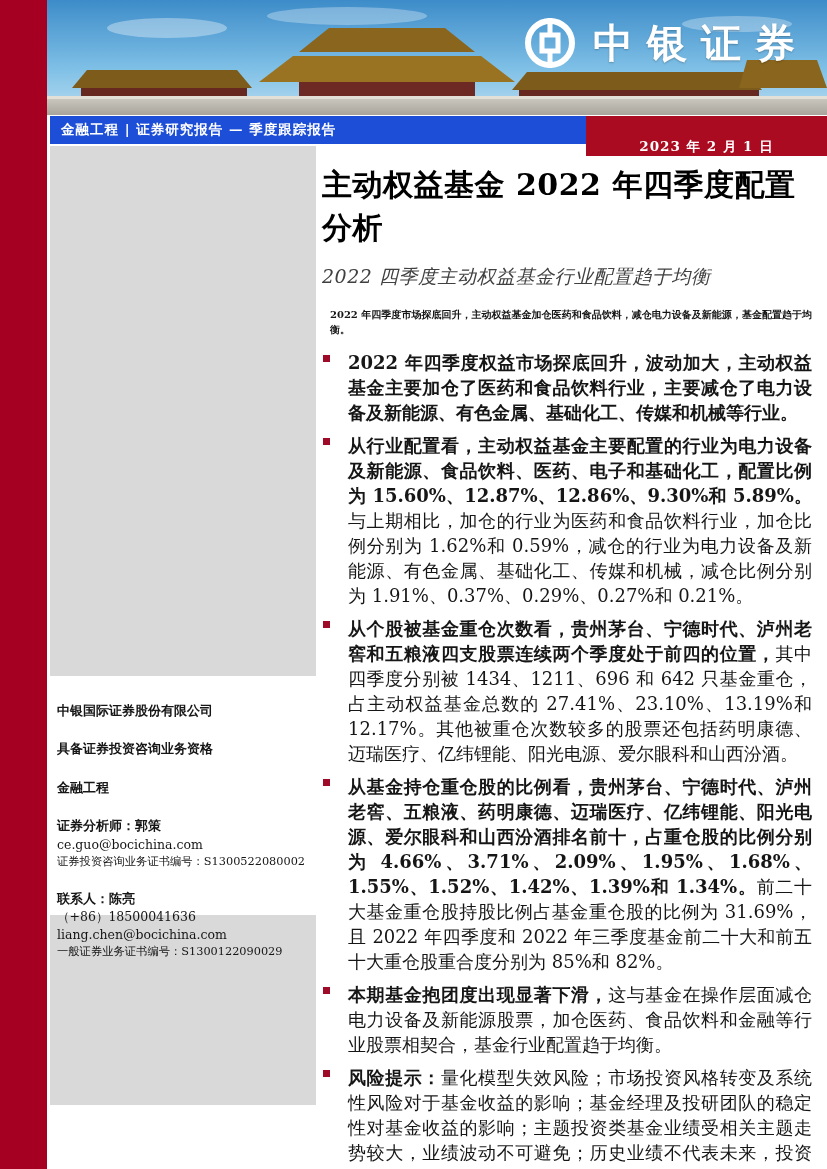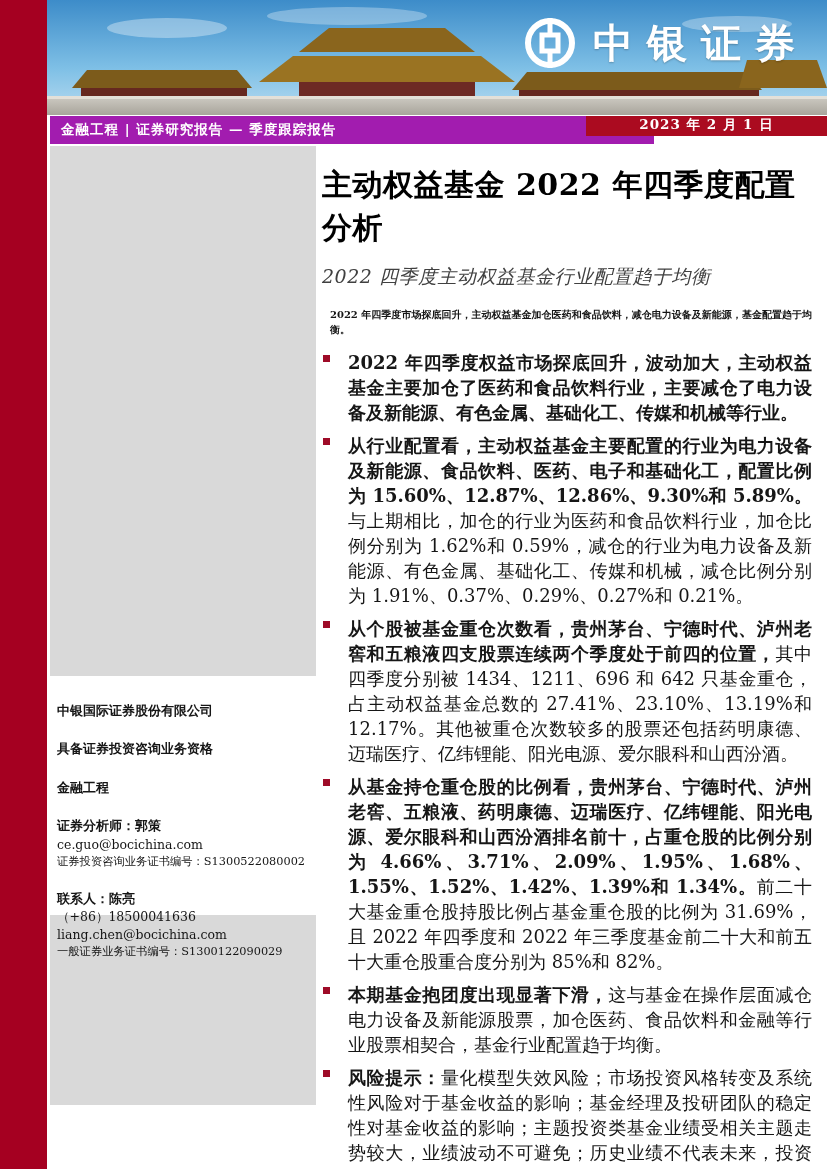--- a/index.html
+++ b/index.html
@@ -14,27 +14,27 @@
   .banner{position:absolute;left:47px;top:0;width:780px;height:115px;overflow:hidden;}
   .banner svg{display:block;}
   .logo{position:absolute;right:18px;top:16px;display:flex;align-items:center;gap:16px;color:#ffffff;}
   .logo-text{
     font-size:40px;font-weight:bold;letter-spacing:14px;line-height:1;
     text-shadow:0 1px 2px rgba(0,0,0,.25);white-space:nowrap;
   }
 
   
   .meta-bar{
-    position:absolute;left:50px;top:116px;width:604px;height:28px;background:#a21caf;
+    position:absolute;left:50px;top:116px;width:604px;height:28px;background:#1d4ed8;
     color:#ffffff;display:flex;align-items:center;padding-left:11px;box-sizing:border-box;
     font-size:13.5px;font-weight:bold;letter-spacing:1px;
   }
   .date-box{
-    position:absolute;left:586px;top:116px;width:241px;height:20px;background:#AB0B20;
-    color:#ffffff;display:flex;align-items:flex-start;justify-content:center;
+    position:absolute;left:586px;top:116px;width:241px;height:40px;background:#AB0B20;
+    color:#ffffff;display:flex;align-items:flex-end;justify-content:center;
     font-size:13.5px;font-weight:bold;letter-spacing:1px;
   }
 
   
   .gray-panel{position:absolute;left:50px;width:266px;background:#D9D9D9;}
   .gray-top{top:146px;height:530px;}
   .gray-bottom{top:915px;height:190px;}
   .sidebar-info{position:absolute;left:57px;top:682px;width:258px;font-size:12.5px;line-height:1.42;}
   .sidebar-info .b{font-weight:bold;margin-top:20px;}
   .sidebar-info .blk{margin-bottom:13px;}

